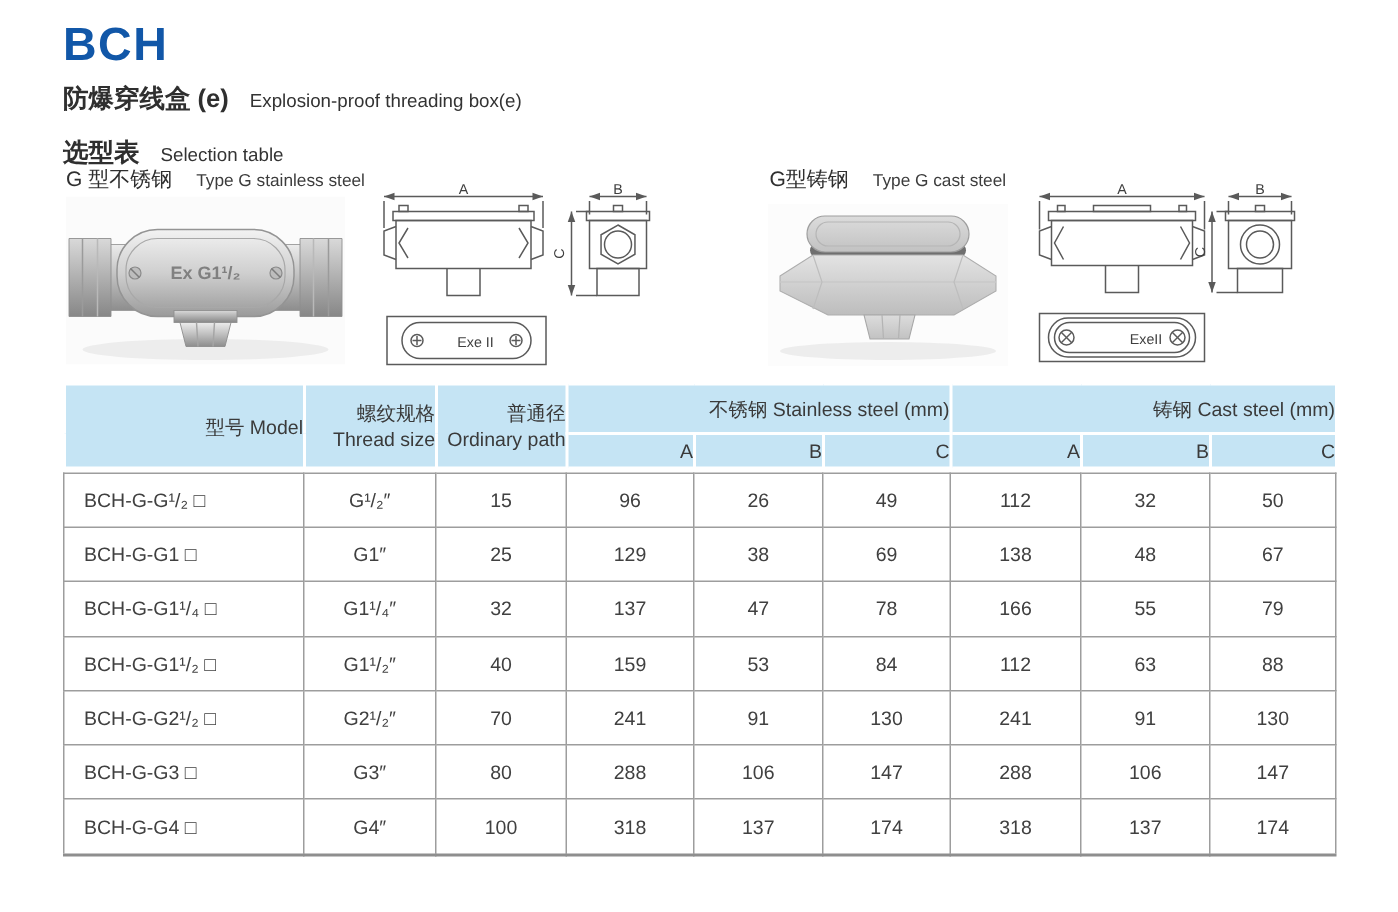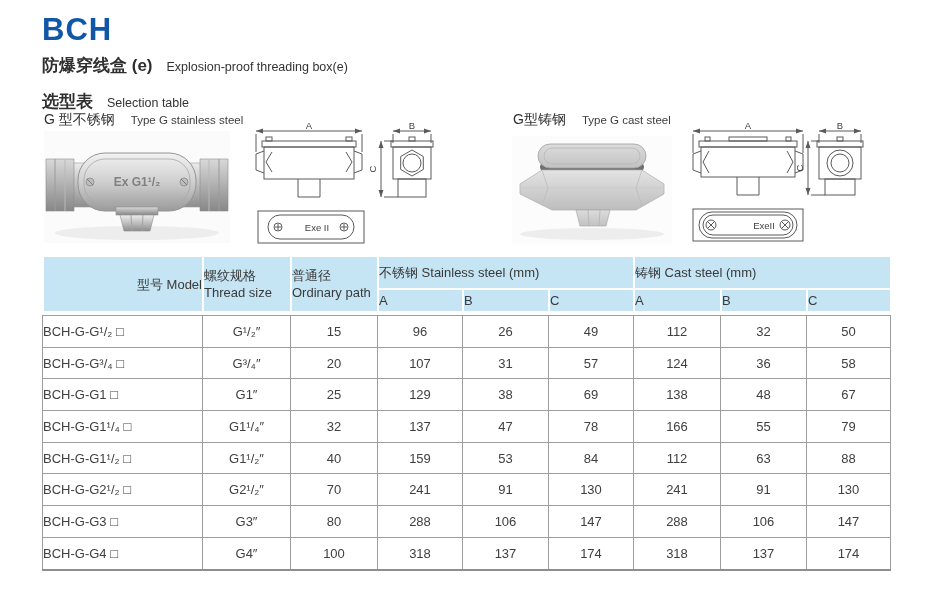--- a/index.html
+++ b/index.html
@@ -15,32 +15,32 @@
   .zh-lg{font-size:17px;color:#2f2f2f;font-weight:600;}
   .en-md{font-size:12.5px;color:#333;margin-left:14px;}
   
   .prod-label{top:111px;font-size:14px;color:#2f2f2f;text-align:center;}
   .prod-label .en{font-size:11.5px;color:#3c3c3c;margin-left:16px;}
   
   table{border-collapse:collapse;table-layout:fixed;}
   .thead-table{position:absolute;left:42px;top:255px;width:848px;}
   .thead-table th{
     background:#c5e4f4;border:2px solid #fff;font-weight:normal;
-    font-size:13px;color:#3a3a3a;text-align:left;padding:0;line-height:17px;
+    font-size:13px;color:#3a3a3a;text-align:right;padding:0;line-height:17px;
   }
   .thead-table .h1 th{height:31px;}
   .thead-table .h2 th{height:21px;}
   .thead-table th.model-h{text-align:right;padding-left:14px;}
   .tbody-table{position:absolute;left:42px;top:315px;width:848px;height:256px;
     border:1px solid #9d9d9d;border-bottom:2px solid #8e8e8e;}
   .tbody-table td{
     border:1px solid #9d9d9d;font-size:13px;color:#404040;text-align:center;padding:0;
     background:#fff;
   }
-  .tbody-table td.model-c{text-align:left;}
+  .tbody-table td.model-c{text-align:left;padding-left:13px;}
   
   .draw text{font-family:"Liberation Sans","DejaVu Sans",sans-serif;fill:#3f3f3f;}
 </style>
 </head>
 <body>
 
 <div class="canvas">
 
   <div class="abs line-product">
     <span class="zh-lg">防爆穿线盒 (e)</span><span class="en-md">Explosion-proof threading box(e)</span>
@@ -280,31 +280,20 @@
       <td>G¹/₂″</td>
       <td>15</td>
       <td>96</td>
       <td>26</td>
       <td>49</td>
       <td>112</td>
       <td>32</td>
       <td>50</td>
     </tr>
     <tr>
-      <td class="model-c">BCH-G-G³/₄ □</td>
-      <td>G³/₄″</td>
-      <td>20</td>
-      <td>107</td>
-      <td>31</td>
-      <td>57</td>
-      <td>124</td>
-      <td>36</td>
-      <td>58</td>
-    </tr>
-    <tr>
       <td class="model-c">BCH-G-G1 □</td>
       <td>G1″</td>
       <td>25</td>
       <td>129</td>
       <td>38</td>
       <td>69</td>
       <td>138</td>
       <td>48</td>
       <td>67</td>
     </tr>

